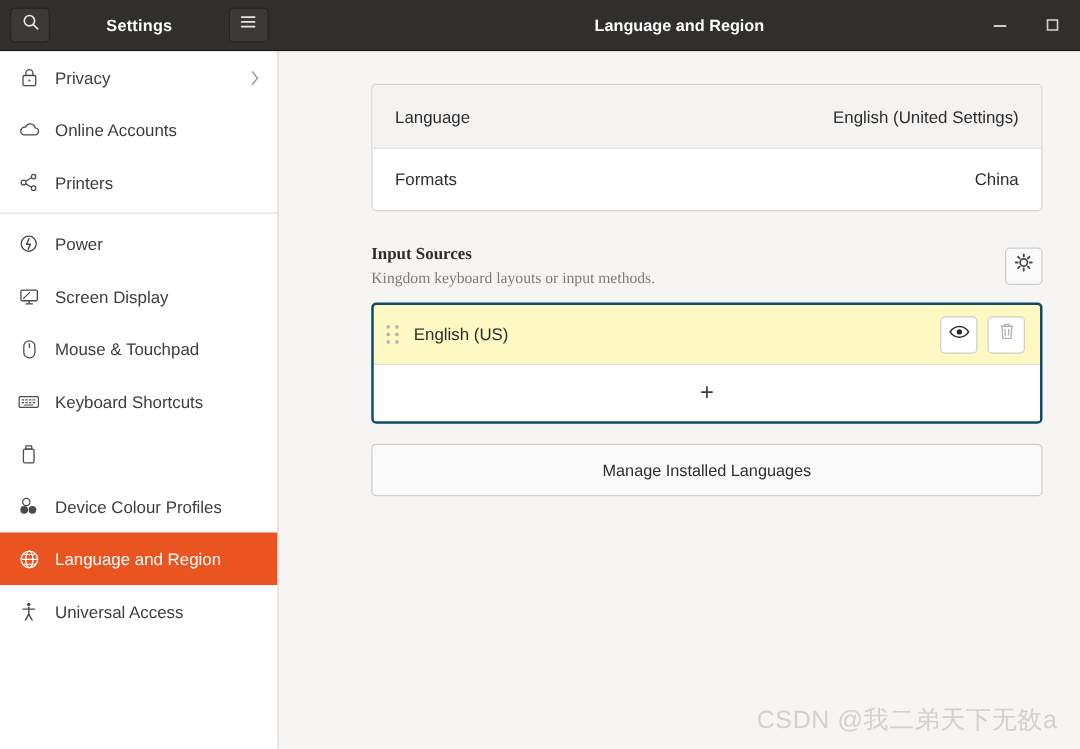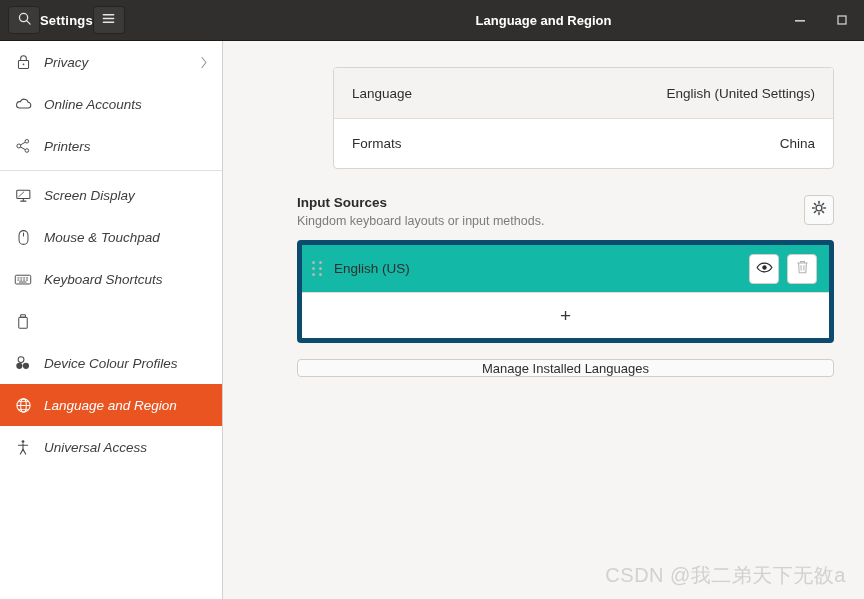--- a/index.html
+++ b/index.html
@@ -20,21 +20,21 @@
     height: 41px;
     background: #302f2d;
     display: flex; align-items: center;
     flex: 0 0 41px;
     position: relative;
     border-bottom: 1px solid #1c1b1a;
   }
   .tb-left {
     width: 223px; height: 100%;
     display: flex; align-items: center;
-    justify-content: flex-start;
+    justify-content: space-between;
     padding: 0 8px;
   }
   .tb-btn {
     width: 32px; height: 28px;
     border-radius: 4px;
     background: #3b3a38;
     border: 1px solid #252422;
     display: flex; align-items: center; justify-content: center;
     cursor: pointer;
   }
@@ -77,21 +77,20 @@
   }
 
   
   .sidebar {
     width: 223px;
     flex: 0 0 223px;
     background: #ffffff;
     border-right: 1px solid #d5d0cc;
     overflow: hidden;
     position: relative;
-    font-style: italic;
   }
   .side-item {
     height: 42px;
     display: flex; align-items: center;
     padding: 0 14px 0 14px;
     cursor: pointer;
     gap: 12px;
     color: #3d3d3d;
     font-size: 13.5px;
     position: relative;
@@ -124,57 +123,56 @@
   }
   .content {
     padding: 26px 30px 0 74px;
   }
 
   .card {
     background: #ffffff;
     border: 1px solid #d9d4d0;
     border-radius: 4px;
     overflow: hidden;
-    margin-left: 36px;
   }
   .row {
     height: 50px;
     display: flex; align-items: center;
     padding: 0 18px;
     font-size: 13.5px;
     color: #2e2e2e;
     cursor: pointer;
   }
   .row.hover { background: #f4f3f2; }
   .row + .row { border-top: 1px solid #e2ddd9; }
   .row .r-val { margin-left: auto; color: #2e2e2e; }
 
   .sect-head {
     margin-top: 26px;
-    display: flex; align-items: flex-start;
+    display: flex; align-items: center; font-family: Liberation Serif, serif;
   }
   .sect-head .txt { flex: 1; }
   .sect-title {
     font-size: 13.5px; font-weight: bold; color: #2b2b2b;
     margin-bottom: 4px;
   }
   .sect-sub { font-size: 12.5px; color: #7e7b79; }
   .icon-btn {
     width: 30px; height: 30px;
     border: 1px solid #d2cdc9;
     border-radius: 4px;
     background: #fbfafa;
     display: flex; align-items: center; justify-content: center;
     cursor: pointer;
   }
 
   .src-card {
     margin-top: 12px;
-    background: #14b8a6;
-    border: 5px solid #0c4a6e;
+    background: #fef9c3;
+    border: 2px solid #0c4a6e;
     border-radius: 4px;
     overflow: hidden;
   }
   .src-row {
     height: 48px;
     display: flex; align-items: center;
     padding: 0 12px 0 10px;
     gap: 10px;
     border-bottom: 1px solid #e2ddd9;
   }
@@ -204,21 +202,21 @@
     cursor: pointer;
     background: #ffffff;
   }
   .plus {
     font-size: 19px; color: #3a3a3a; line-height: 1;
     font-family: "Liberation Sans", sans-serif;
   }
 
   .wide-btn {
     margin-top: 16px;
-    height: 18px;
+    height: 42px;
     border: 1px solid #d2cdc9;
     border-radius: 4px;
     background: #fbfafa;
     display: flex; align-items: center; justify-content: center;
     font-size: 13px; color: #2e2e2e;
     cursor: pointer;
   }
 
   .watermark {
     position: absolute;
@@ -311,20 +309,29 @@
             <line x1="6" y1="7.3" x2="10.8" y2="4.5"></line>
               <line x1="6" y1="9.7" x2="10.8" y2="12.3"></line>
           </svg>
         </span>
         <span class="s-label">Printers</span>
       </div>
 
       <div class="side-sep"></div>
 
 
+      <div class="side-item">
+        <span class="s-icon">
+          <svg width="16" height="16" viewBox="0 0 17 17" fill="none" stroke="currentColor" stroke-width="1.1">
+            <circle cx="8.5" cy="8.5" r="6.4"></circle>
+            <path d="M9 3.6 6.6 8.9h3.4l-2.2 4.6" stroke-width="1.2" stroke-linejoin="round"></path>
+          </svg>
+        </span>
+        <span class="s-label">Power</span>
+      </div>
 
       <div class="side-item">
         <span class="s-icon">
           <svg width="17" height="15" viewBox="0 0 18 16" fill="none" stroke="currentColor" stroke-width="1.1">
             <rect x="1.8" y="2.3" width="14" height="9" rx="1"></rect>
             <line x1="6" y1="14" x2="11.6" y2="14" stroke-linecap="round"></line>
             <line x1="8.8" y1="11.3" x2="8.8" y2="14"></line>
             <line x1="3.6" y1="9.6" x2="9.6" y2="3.9" stroke-width=".9"></line>
           </svg>
         </span>

